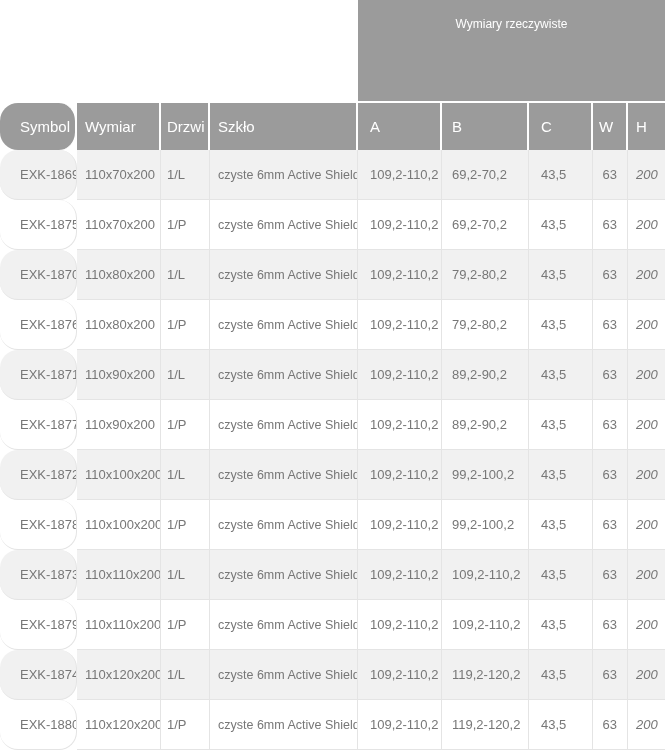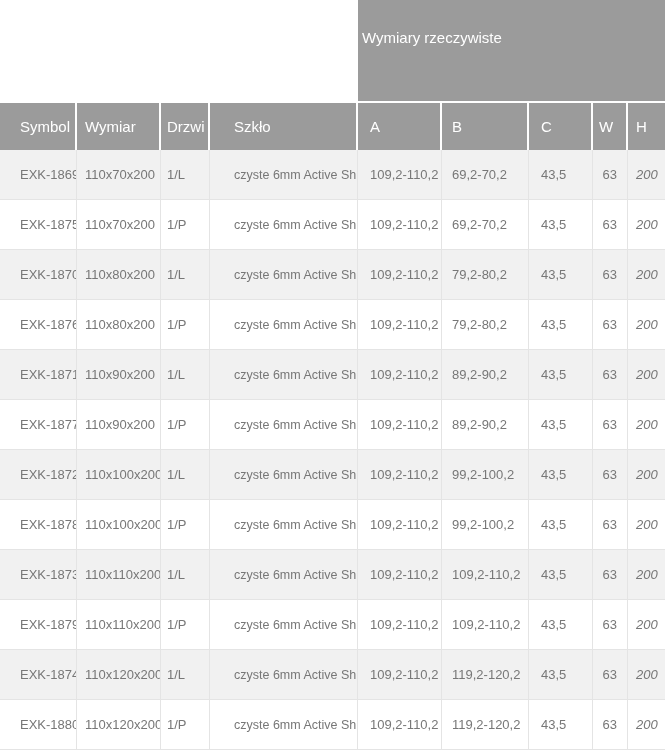--- a/index.html
+++ b/index.html
@@ -18,25 +18,25 @@
   }
   .page { width: 665px; height: 750px; }
 
   
   .banner-row { display: flex; height: 101px; background: #fff; }
   .banner-spacer { width: 358px; background: #fff; }
   .banner {
     flex: 1;
     background: var(--gray);
     color: var(--header-text);
-    font-size: 15px;
+    font-size: 12px;
     text-align: center;
-    display: flex; flex-direction: row; justify-content: space-between;
+    display: flex; flex-direction: column; justify-content: space-between;
     box-sizing: border-box;
-    padding: 29px 4px 14px 4px;
+    padding: 17px 4px 14px 4px;
   }
 
   
   .header-row { display: flex; height: 47px; margin-top: 2px; }
   .hcell {
     background: var(--gray);
     color: var(--header-text);
     font-size: 15px;
     display: flex; align-items: center;
     box-sizing: border-box;
@@ -55,24 +55,24 @@
     box-sizing: border-box;
     border-right: 1px solid var(--border);
     border-bottom: 1px solid var(--border);
     white-space: nowrap; overflow: hidden;
   }
   .cell:last-child { border-right: none; font-style: italic; }
   .row.alt .cell { background: var(--alt); }
   .cell.c3 { font-size: 12.5px; }
 
   
-  .c0 { width: 77px;  padding-left: 20px; }
+  .c0 { width: 77px;  padding-left: 20px; border-radius: 18px; }
   .c1 { width: 84px;  padding-left: 8px; }
   .c2 { width: 49px;  padding-left: 6px; }
-  .c3 { width: 148px; padding-left: 24px; }
+  .c3 { width: 148px; padding-left: 8px; }
   .c4 { width: 84px;  padding-left: 12px; }
   .c5 { width: 87px;  padding-left: 10px; }
   .c6 { width: 64px;  padding-left: 12px; }
   .c7 { width: 35px;  justify-content: flex-end; padding-right: 10px; }
   .c8 { width: 37px;  padding-left: 8px; }
   .hcell.c7 { justify-content: flex-start; padding-left: 6px; padding-right: 0; }
 </style>
 </head>
 <body>
 

